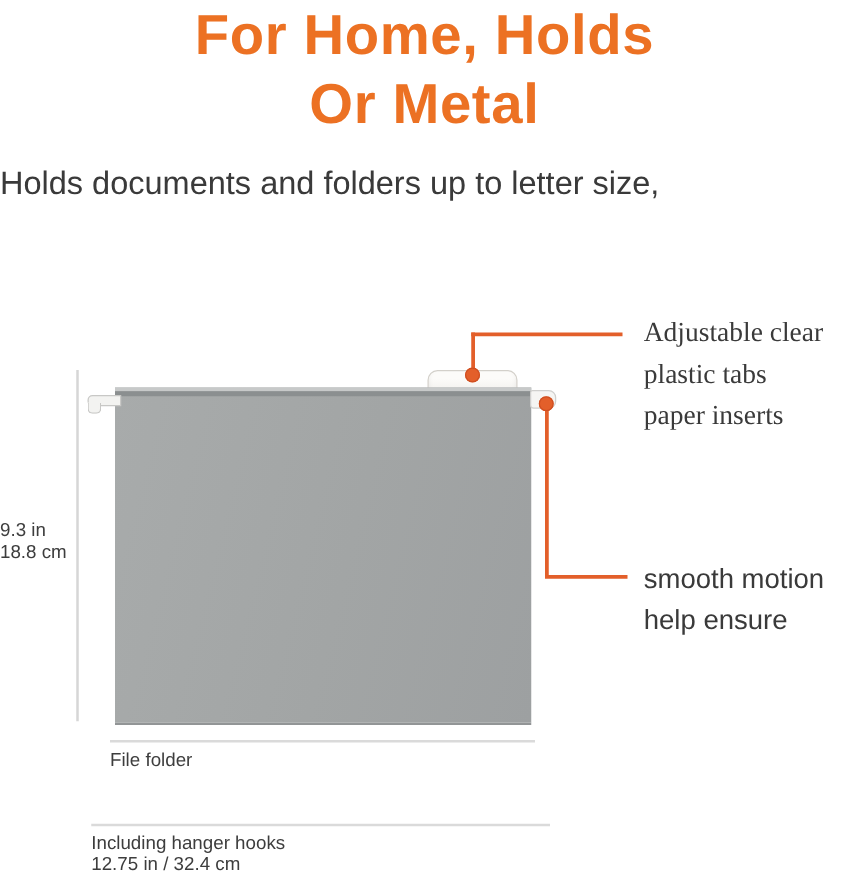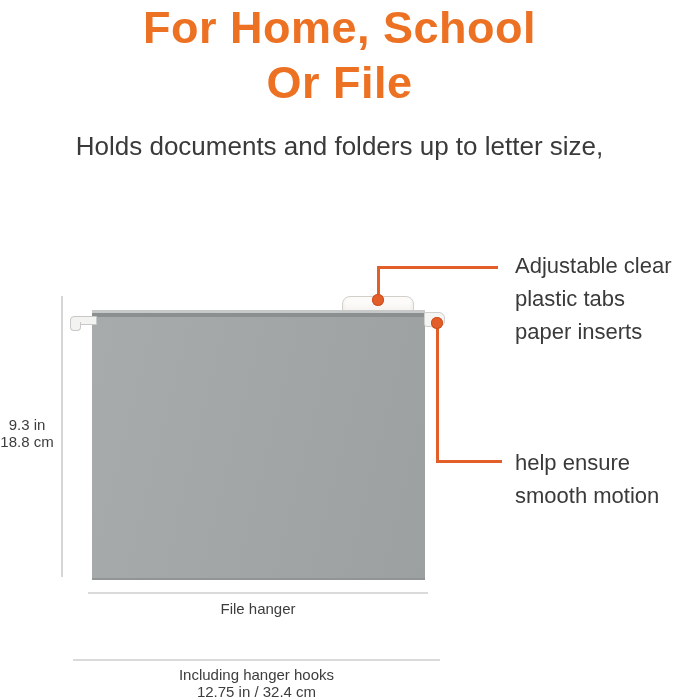--- a/index.html
+++ b/index.html
@@ -9,31 +9,31 @@
   }
   .abs { position:absolute; }
 
   
   .title {
     top:0; left:0; right:0; text-align:center;
     color:#ec7123; font-weight:700; font-size:45px; line-height:55px;
     letter-spacing:0.5px;
   }
   .subtitle {
-    top:130px; left:0; right:0; text-align:center;
+    top:130px; left:0; right:0; 
     color:#3a3a3a; font-size:26px; line-height:32px;
   }
 
   
   .measure-v { left:61px; top:296px; width:2px; height:281px; background:#d6d6d6; }
   .measure-h { height:2px; background:#dadada; }
   .measure-h.folder { left:88px; top:592px; width:340px; }
   .measure-h.total  { left:73px; top:659px; width:367px; }
 
-  .small-label { font-size:15px; line-height:17px; color:#3d3d3d; text-align:center; }
+  .small-label { font-size:15px; line-height:17px; color:#3d3d3d; text-align:left; }
   .height-label { left:0px; top:416px; width:54px; }
   .width-label-folder { left:88px; top:600px; width:340px; }
   .width-label-total  { left:73px; top:666px; width:367px; }
 
   
   .folder-tab {
     left:342px; top:296px; width:70px; height:24px; z-index:1;
     background:linear-gradient(180deg, #fcfbf9 25%, #ebe9e5 100%);
     border:1px solid #d3d0ca; border-radius:8px 8px 3px 3px;
     box-shadow:inset 0 -3px 4px rgba(0,0,0,0.07);
@@ -72,31 +72,31 @@
   .c2-v { left:436px; top:322px; width:3px; height:140px; }
   .c2-h { left:436px; top:460px; width:66px; height:3px; }
   .callout-dot {
     width:12px; height:12px; border-radius:50%; z-index:5;
     background:#e35f2a; box-shadow:inset 0 0 0 1px #cf4f22;
   }
   .dot-tab { left:372px; top:294px; }
   .dot-tip { left:431px; top:317px; }
 
   .callout-text { font-size:22px; line-height:33px; color:#3a3a3a; }
-  .ct-tab { left:515px; top:249px; }
+  .ct-tab { left:515px; top:249px;font-family:Liberation Serif, serif; }
   .ct-tip { left:515px; top:446px; }
 </style>
 </head>
 <body>
 
 <div class="stage">
 
   <div class="abs title">
-    <div>For Home, School</div>
-    <div>Or File</div>
+    <div>For Home, Holds</div>
+    <div>Or Metal</div>
   </div>
   <div class="abs subtitle">
     <div>Holds documents and folders up to letter size,</div>
   </div>
 
   <div class="abs measure-v"></div>
   <div class="abs small-label height-label">
     <div>9.3 in</div>
     <div>18.8 cm</div>
   </div>
@@ -113,27 +113,27 @@
   <div class="abs callout-text ct-tab">
     <div>Adjustable clear</div>
     <div>plastic tabs</div>
     <div>paper inserts</div>
   </div>
 
   <div class="abs callout-dot dot-tip"></div>
   <div class="abs callout-seg c2-v"></div>
   <div class="abs callout-seg c2-h"></div>
   <div class="abs callout-text ct-tip">
+    <div>smooth motion</div>
     <div>help ensure</div>
-    <div>smooth motion</div>
   </div>
 
   <div class="abs measure-h folder"></div>
   <div class="abs small-label width-label-folder">
-    <div>File hanger</div>
+    <div>File folder</div>
   </div>
 
   <div class="abs measure-h total"></div>
   <div class="abs small-label width-label-total">
     <div>Including hanger hooks</div>
     <div>12.75 in / 32.4 cm</div>
   </div>
 
 </div>
 

